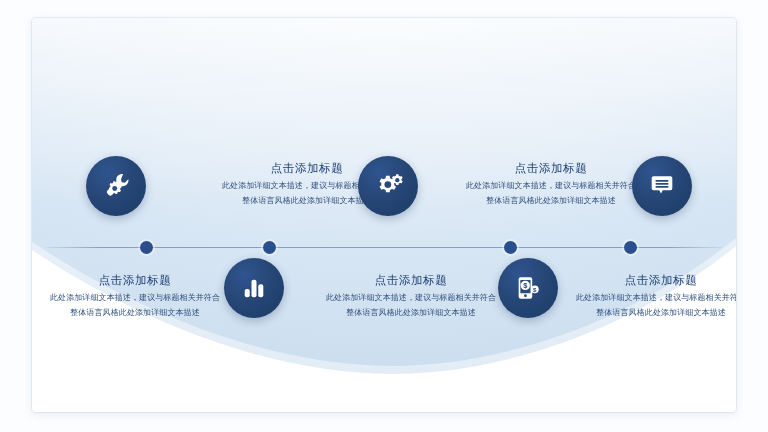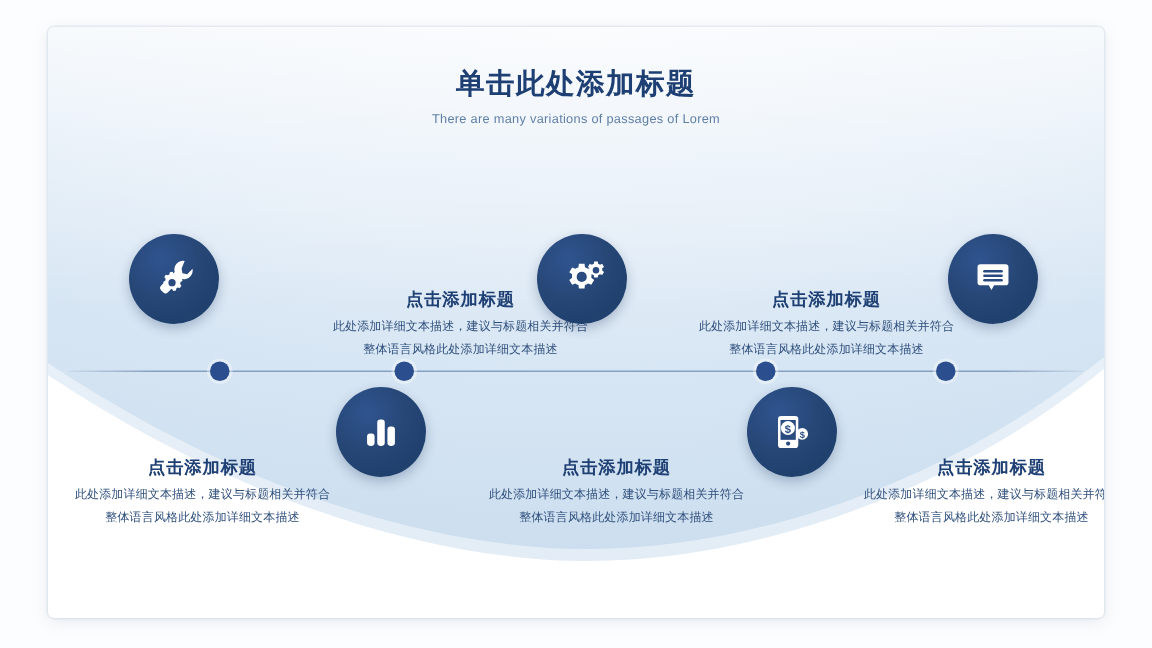--- a/index.html
+++ b/index.html
@@ -60,46 +60,42 @@
     position:absolute;width:60px;height:60px;border-radius:50%;
     background:radial-gradient(70% 70% at 35% 28%, #2f548f 0%, #274777 60%, #20406e 100%);
     box-shadow:0 3px 8px rgba(30,55,95,.28);
     display:flex;align-items:center;justify-content:center;
   }
   .circle svg{display:block;}
 
   
   .col{position:absolute;width:178px;text-align:center;}
   .col .h{
-    font-size:11.5px;font-weight:bold;color:#1d3f73;line-height:16px;
-    letter-spacing:.6px;margin-bottom:3px;margin-top:32px;
+    font-size:11.5px;font-weight:normal;color:#1d3f73;line-height:16px;
+    letter-spacing:.6px;margin-bottom:3px;
   }
   .col .p{
     font-size:8px;color:#2f4f7c;line-height:14.5px;letter-spacing:.1px;
   }
 </style>
 </head>
 <body>
 
 <div class="stage">
   <div class="slide">
 
     <div class="sheen"></div>
 
     <div class="wave">
       <svg viewBox="0 0 704 190" preserveAspectRatio="none">
         <path d="M0,28 C 120,108 250,152 360,152 C 470,152 600,108 704,24 L704,190 L0,190 Z" fill="#ffffff"></path>
         <path d="M0,20 C 120,100 250,144 360,144 C 470,144 600,100 704,16 L704,30 C600,114 470,158 360,158 C250,158 120,114 0,34 Z" fill="rgba(255,255,255,.45)"></path>
       </svg>
     </div>
 
-    <div class="title-block">
-      <div class="title">单击此处添加标题</div>
-      <div class="subtitle">There are many variations of passages of Lorem</div>
-    </div>
 
     <div class="timeline"></div>
     <div class="dot" style="left:108px;"></div>
     <div class="dot" style="left:231px;"></div>
     <div class="dot" style="left:472px;"></div>
     <div class="dot" style="left:592px;"></div>
 
     <div class="circle" style="left:54px;top:138px;">
       <svg width="30" height="30" viewBox="0 0 32 32">
         <path fill="#ffffff" d="M23.6 3.2a6.2 6.2 0 0 0-7.1 7.9L6.9 20.7a2.4 2.4 0 0 0 0 3.4l1.4 1.4a2.4 2.4 0 0 0 3.4 0l9.6-9.6a6.2 6.2 0 0 0 7.9-7.1l-3.8 3.8-3.4-.6-.6-3.4z"></path>

